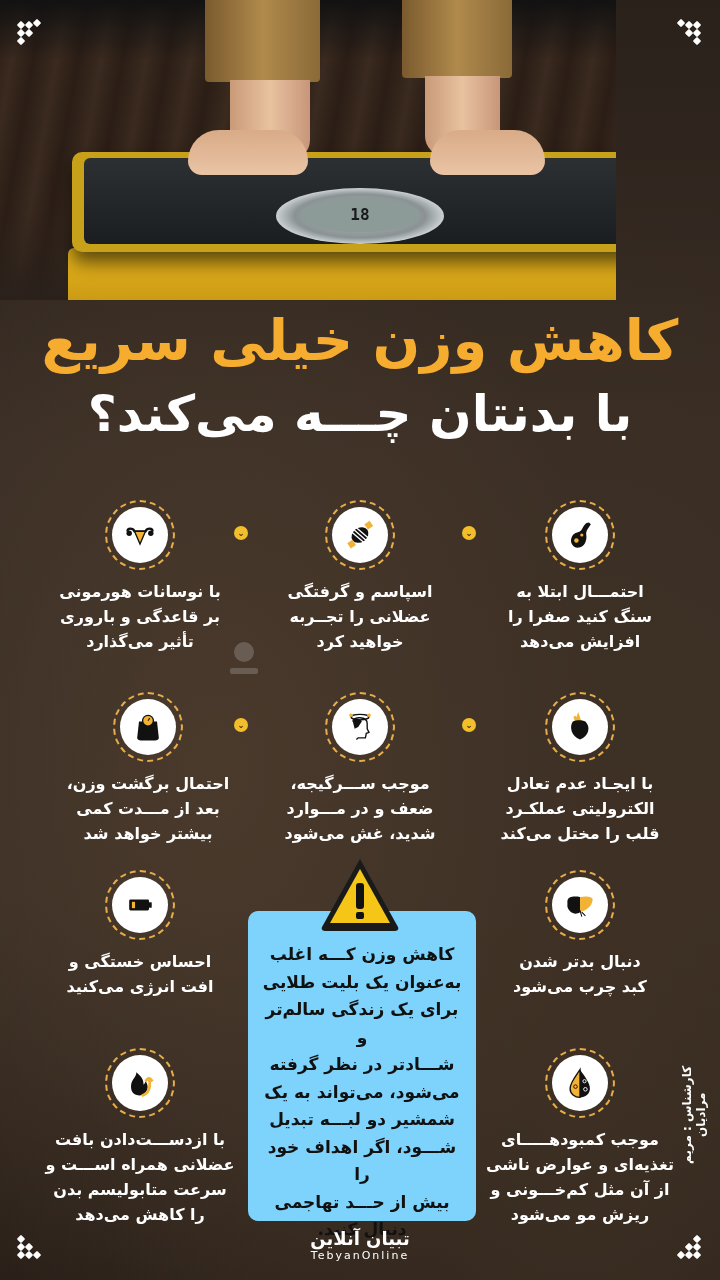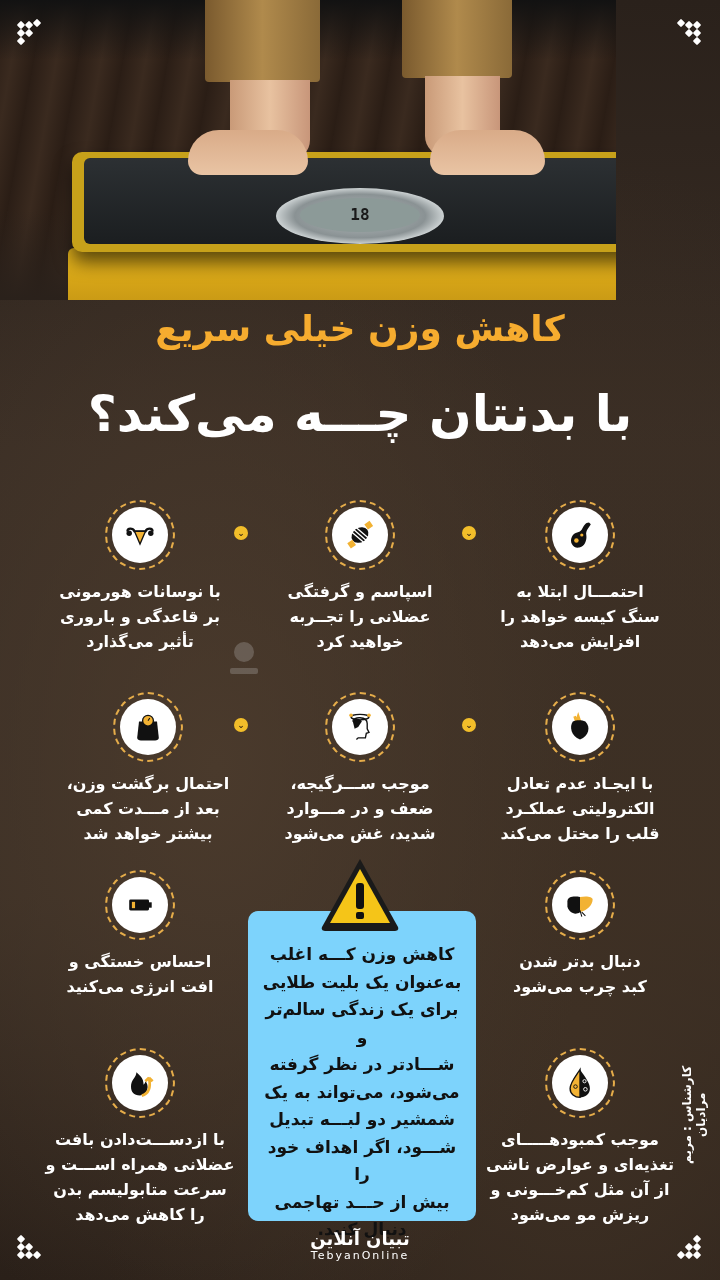--- a/index.html
+++ b/index.html
@@ -56,21 +56,21 @@
   .dial .lcd {
     position: absolute; left: 24px; top: 10px; width: 120px; height: 34px; border-radius: 50%;
     background: #8c9a98; color: #1a1a1a; font-family: "DejaVu Sans Mono", monospace; font-weight: bold;
     font-size: 16px; text-align: center; line-height: 34px;
   }
   .corner { position: absolute; width: 26px; height: 26px; }
   .corner .dot { position: absolute; width: 6px; height: 6px; background: #fff; border-radius: 1px; transform: rotate(45deg); }
 
   
   .title { position: absolute; left: 0; width: 720px; text-align: center; font-weight: bold; direction: rtl; }
-  .title.l1 { top: 308px; font-size: 36px; color: #f6ac2f; }
+  .title.l1 { top: 308px; font-size: 56px; color: #f6ac2f; }
   .title.l2 { top: 385px; font-size: 50px; color: #ffffff; }
 
   
   .item { position: absolute; width: 200px; text-align: center; direction: rtl; }
   .badge {
     width: 70px; height: 70px; margin: 0 auto; border-radius: 50%;
     border: 2.5px dashed #e6ad4a; padding: 5px; position: relative;
   }
   .badge .inner { width: 100%; height: 100%; border-radius: 50%; background: #fff; display: flex; align-items: center; justify-content: center; }
   .badge svg { width: 36px; height: 36px; }
@@ -161,21 +161,21 @@
   <div class="badge">
       <div class="inner">
     <svg viewBox="0 0 40 40">
           <path d="M30 6 C26 6 24 10 22 14 C20 18 14 16 11 22 C8 28 12 35 19 34 C25 33 28 26 27 20 C26 15 30 12 32 8 Z" fill="#111"></path>
           <circle cx="16" cy="26" r="2.5" fill="#f2b233"></circle>
           <circle cx="22" cy="20" r="1.8" fill="#f2b233"></circle>
         </svg>
   </div>
     </div>
   <div class="text">احتمـــال ابتلا به
-سنگ کیسه خواهد را
+سنگ کنید صفرا را
 افزایش می‌دهد</div>
 </div>
 <div class="bullet" style="left:462px;top:526px;">⌄</div>
 
 <div class="item" style="left:260px;top:500px;">
   <div class="badge">
       <div class="inner">
     <svg viewBox="0 0 40 40">
           <ellipse cx="20" cy="20" rx="10" ry="8" fill="#111" transform="rotate(-35 20 20)"></ellipse>
           <path d="M13 14 L27 26 M15 11 L29 23 M11 17 L25 29" stroke="#fff" stroke-width="1.5"></path>

